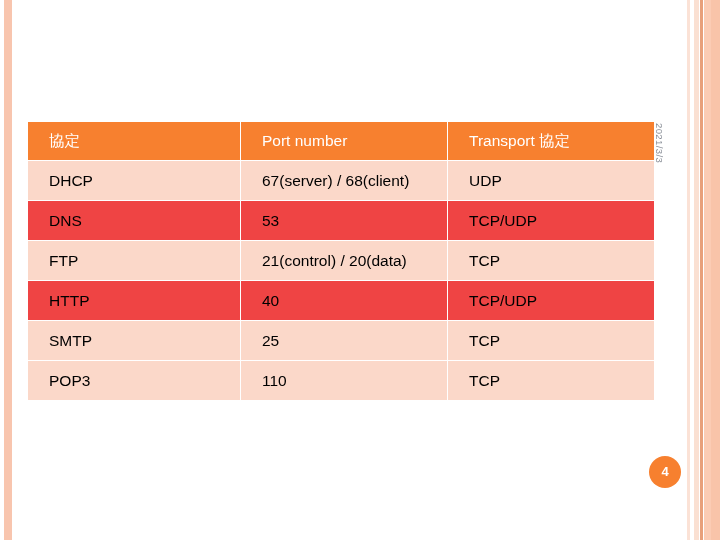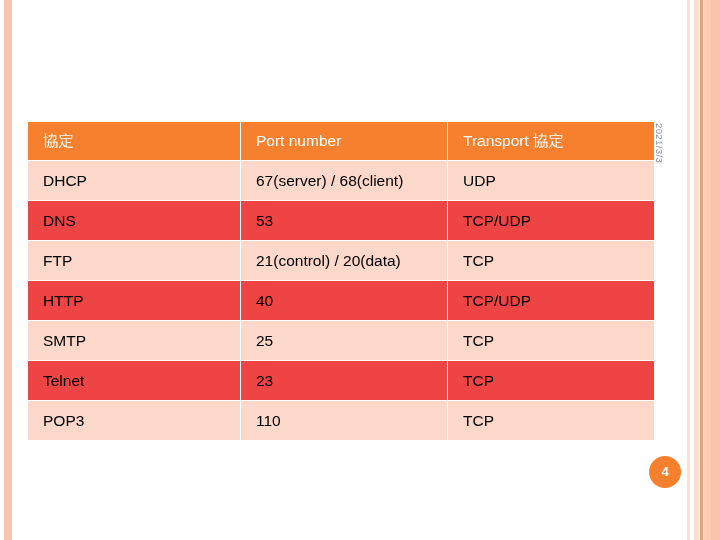--- a/index.html
+++ b/index.html
@@ -58,21 +58,21 @@
   #port-table {
     position: absolute;
     left: 27px;
     top: 121px;
     width: 628px;
     border-collapse: separate;
     border-spacing: 1px 1px;
     table-layout: fixed;
   }
   #port-table th, #port-table td {
-    padding: 0 15px;
+    padding: 0 21px;
     text-align: left;
     vertical-align: middle;
     font-size: 15.5px;
     font-weight: normal;
     overflow: hidden;
     white-space: nowrap;
   }
   #port-table thead th {
     height: 38px;
     background: #f7802f;
@@ -164,25 +164,20 @@
       <tr class="row-light">
         <td>HTTP</td>
         <td>40</td>
         <td>TCP/UDP</td>
       </tr>
       <tr class="row-dark">
         <td>SMTP</td>
         <td>25</td>
         <td>TCP</td>
       </tr>
-      <tr class="row-light">
-        <td>Telnet</td>
-        <td>23</td>
-        <td>TCP</td>
-      </tr>
       <tr class="row-dark">
         <td>POP3</td>
         <td>110</td>
         <td>TCP</td>
       </tr>
     </tbody>
   </table>
 
   <div id="slide-date">2021/3/3</div>
 

